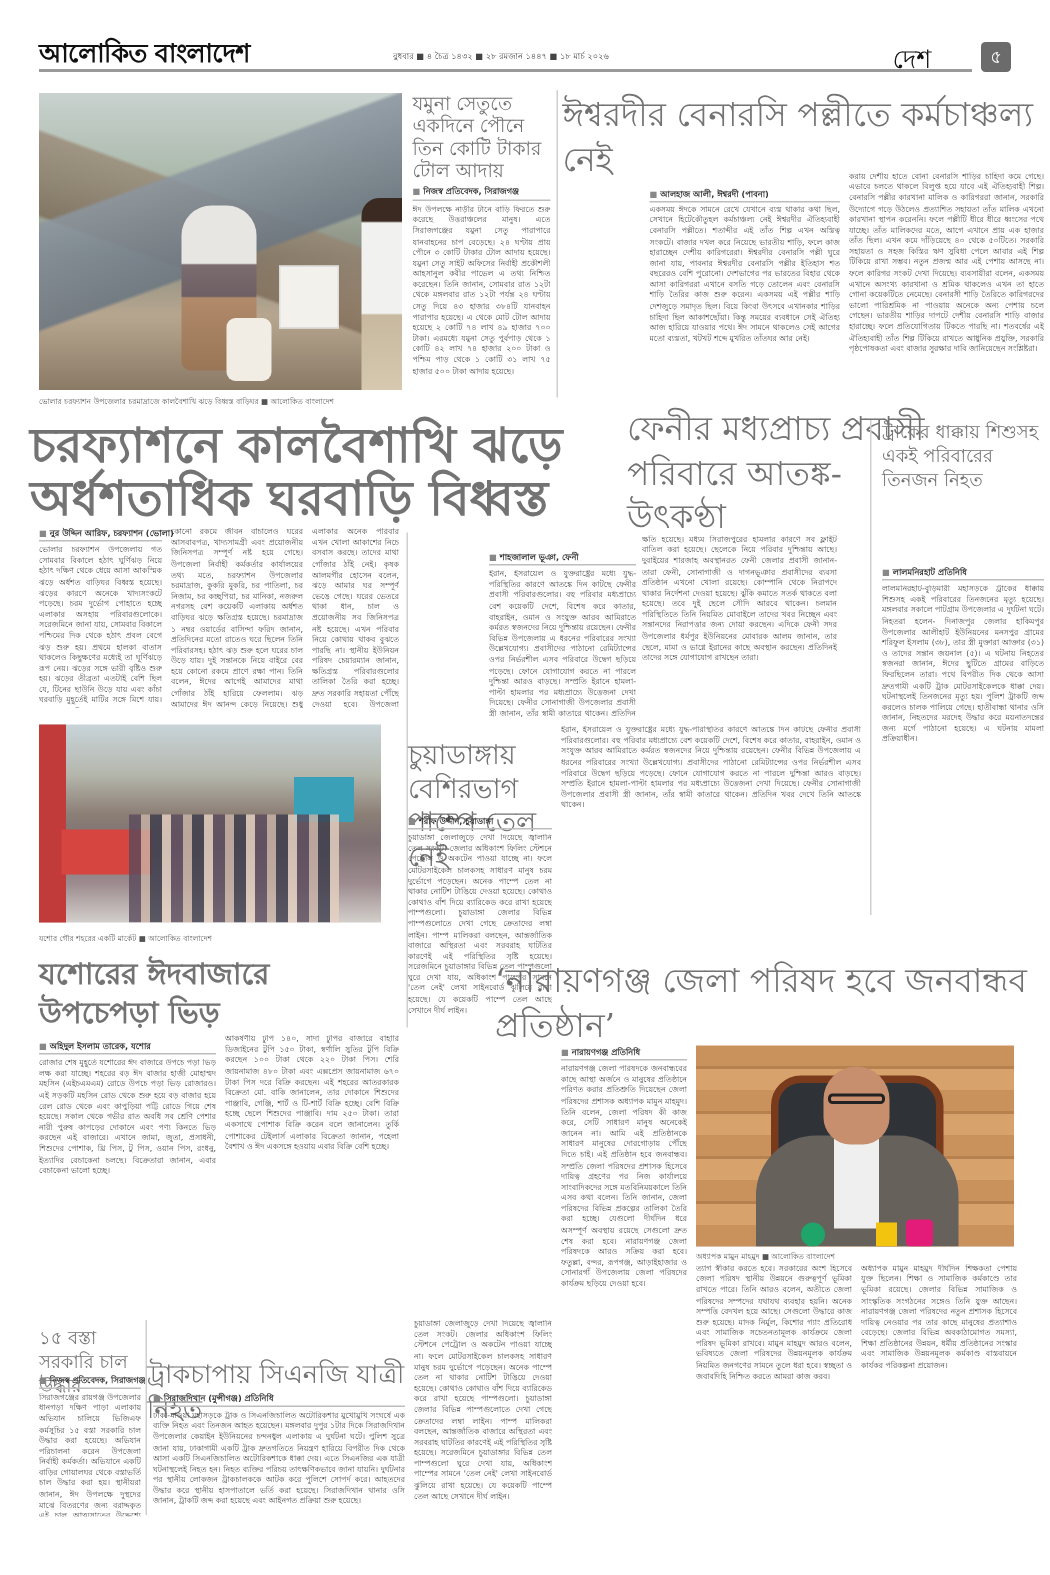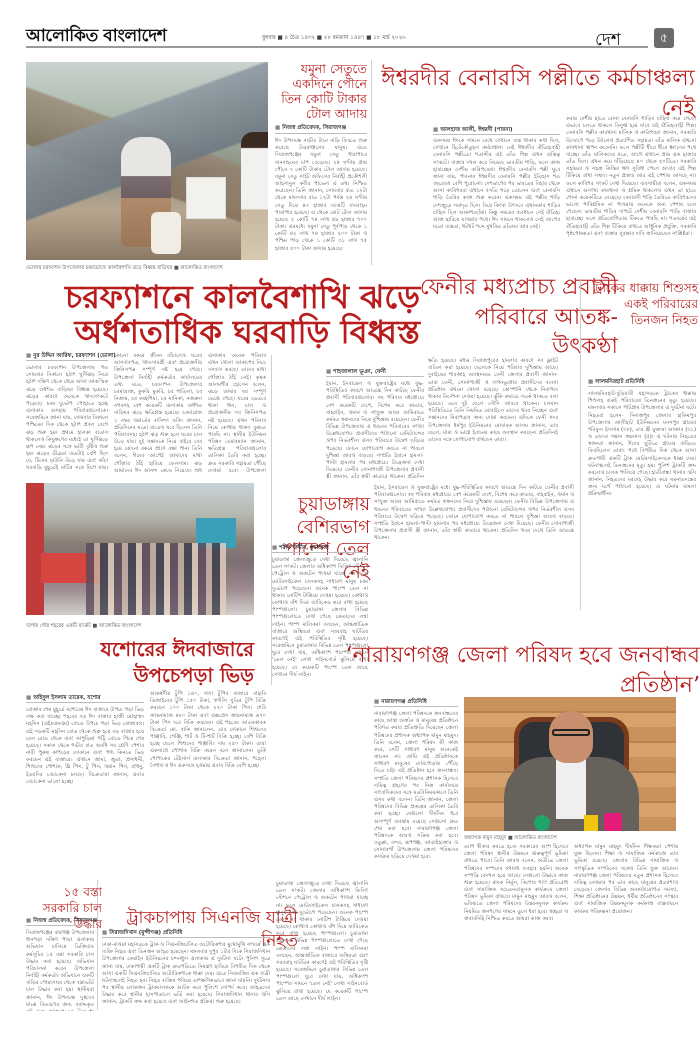--- a/index.html
+++ b/index.html
@@ -48,21 +48,21 @@
   .photo-portrait .shirt { position:absolute; left: 92px; top: 62px; width: 30px; height: 60px; background: #efefef; }
   .photo-portrait .head { position:absolute; left: 85px; top: 14px; width: 44px; height: 52px; background: #c78f6d; border-radius: 22px 22px 18px 18px; }
   .photo-portrait .glasses { position:absolute; left: 88px; top: 32px; width: 38px; height: 7px; border: 2px solid #222; border-radius: 3px; }
   .photo-portrait .mic1 { position:absolute; left: 70px; top: 118px; width: 16px; height: 16px; background: #1fa56a; border-radius: 50%; }
   .photo-portrait .mic2 { position:absolute; left: 140px; top: 116px; width: 18px; height: 18px; background: #e31c7a; border-radius: 3px; }
   .photo-portrait .mic3 { position:absolute; left: 120px; top: 118px; width: 14px; height: 16px; background: #f2c40f; }
 
   .caption { font-size: 5px; color: #555; white-space: nowrap; }
 
   
-  .hl { font-family: "DejaVu Serif", serif; color: #b91c1c; text-align: right; line-height: 1.15; }
+  .hl { font-family: "DejaVu Serif", serif; color: #737373; text-align: left; line-height: 1.15; }
   .hl-main { left: 20px; top: 280px; width: 400px; font-size: 32px; font-weight: bold; line-height: 1.1; }
   .hl-jamuna { left: 275px; top: 61px; width: 92px; font-size: 12.5px; line-height: 1.2; }
   .hl-ishwardi { left: 375px; top: 63px; width: 320px; font-size: 22px; line-height: 1.35; }
   .hl-feni { left: 418px; top: 272px; width: 200px; font-size: 22px; line-height: 1.35; }
   .hl-truck-kid { left: 588px; top: 280px; width: 110px; font-size: 12px; line-height: 1.35; }
   .hl-chuadanga { left: 272px; top: 493px; width: 98px; font-size: 18px; line-height: 1.25; }
   .hl-jessore { left: 26px; top: 637px; width: 228px; font-size: 19.5px; line-height: 1.35; font-weight: bold; }
   .hl-narayanganj { left: 330px; top: 640px; width: 370px; font-size: 22px; line-height: 1.35; }
   .hl-rice { left: 26px; top: 884px; width: 76px; font-size: 12px; line-height: 1.35; }
   .hl-truck-cng { left: 98px; top: 885px; width: 200px; font-size: 17px; line-height: 1.35; margin-top: 21px; }

